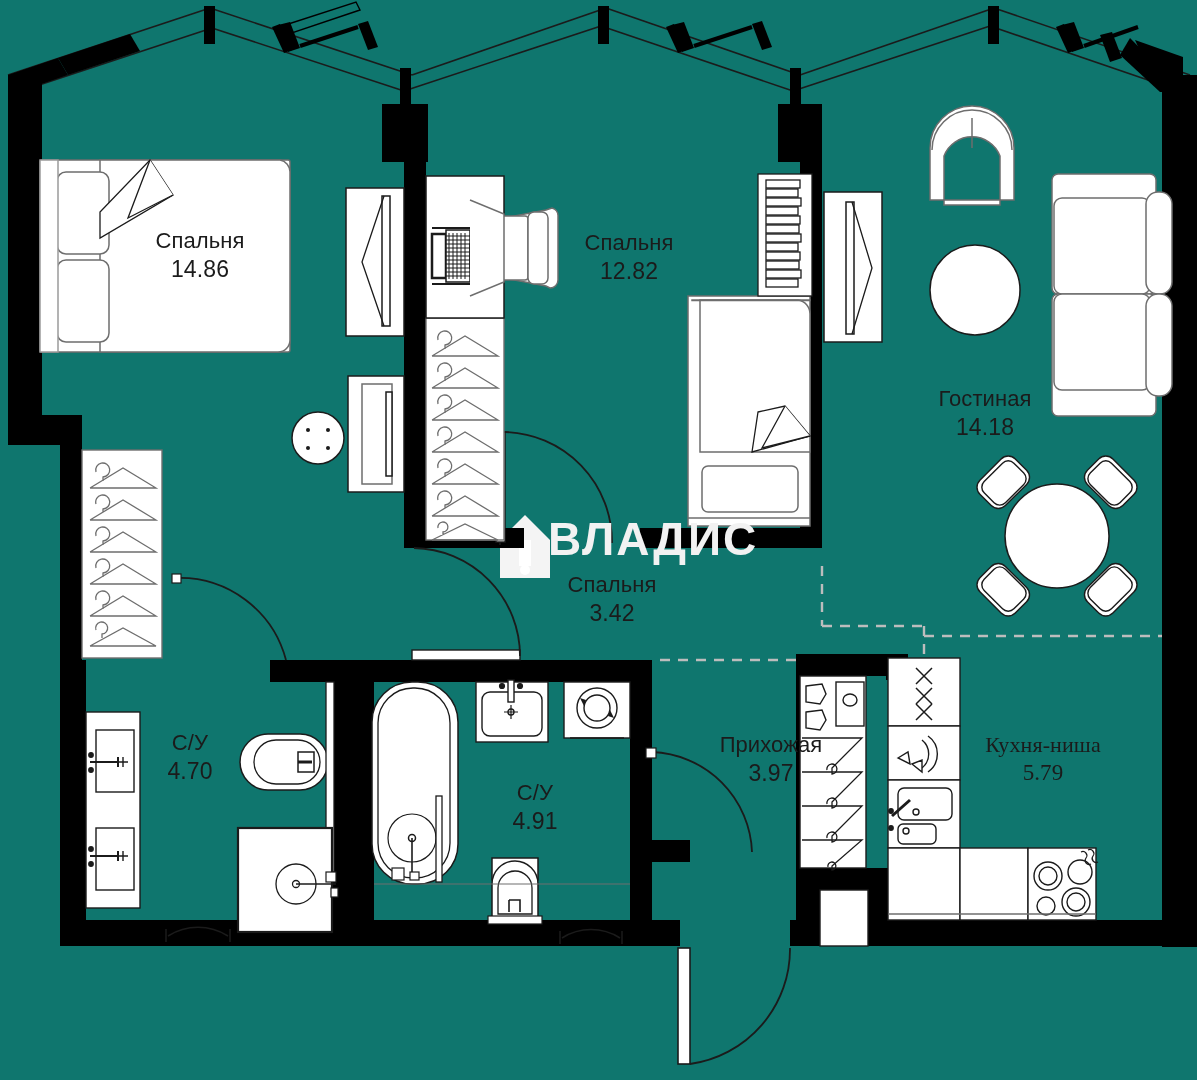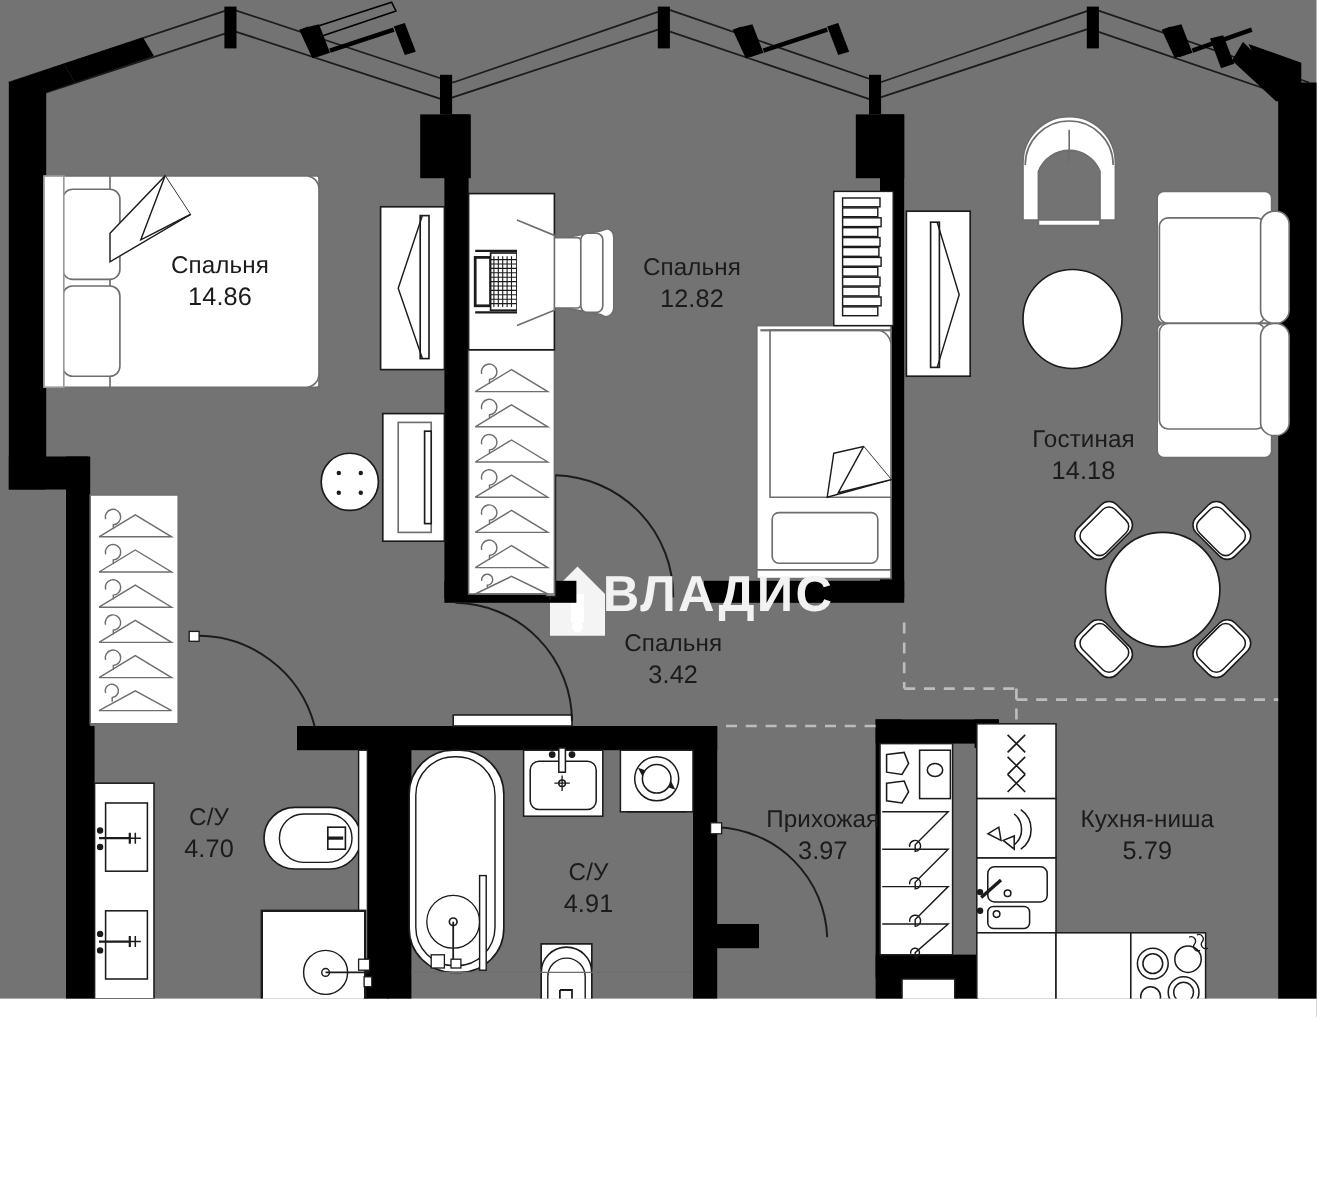--- a/index.html
+++ b/index.html
@@ -6,22 +6,22 @@
     margin: 0;
     padding: 0;
     background: #ffffff;
   }
   body {
     font-family: "Liberation Sans", sans-serif;
   }
   #plan-wrap {
     position: relative;
     width: 1197px;
-    height: 908px;
-    background: #737373;
+    height: 1080px;
+    background: #0f766e;
     overflow: hidden;
   }
   #plan-svg {
     position: absolute;
     left: 0; top: 0;
     width: 1197px;
     height: 1080px;
   }
   .room-label {
     position: absolute;
@@ -529,26 +529,26 @@
   <div class="room-label" style="left:110px; top:730px; width:160px;">
     <span class="rl-name">С/У</span>
     <span class="rl-area">4.70</span>
   </div>
 
   <div class="room-label" style="left:455px; top:780px; width:160px;">
     <span class="rl-name">С/У</span>
     <span class="rl-area">4.91</span>
   </div>
 
-  <div class="room-label" style="left:668px; top:732px; width:160px;">
+  <div class="room-label" style="left:691px; top:732px; width:160px;">
     <span class="rl-name">Прихожая</span>
     <span class="rl-area">3.97</span>
   </div>
 
-  <div class="room-label" style="left:963px; top:732px; width:160px;">
+  <div class="room-label" style="left:963px; top:732px; width:160px;font-family:Liberation Serif, serif;">
     <span class="rl-name">Кухня-ниша</span>
     <span class="rl-area">5.79</span>
   </div>
 
   <div class="watermark" style="left:548px; top:512px;">
     <span class="wm-text">ВЛАДИС</span>
   </div>
 
 </div>
 

